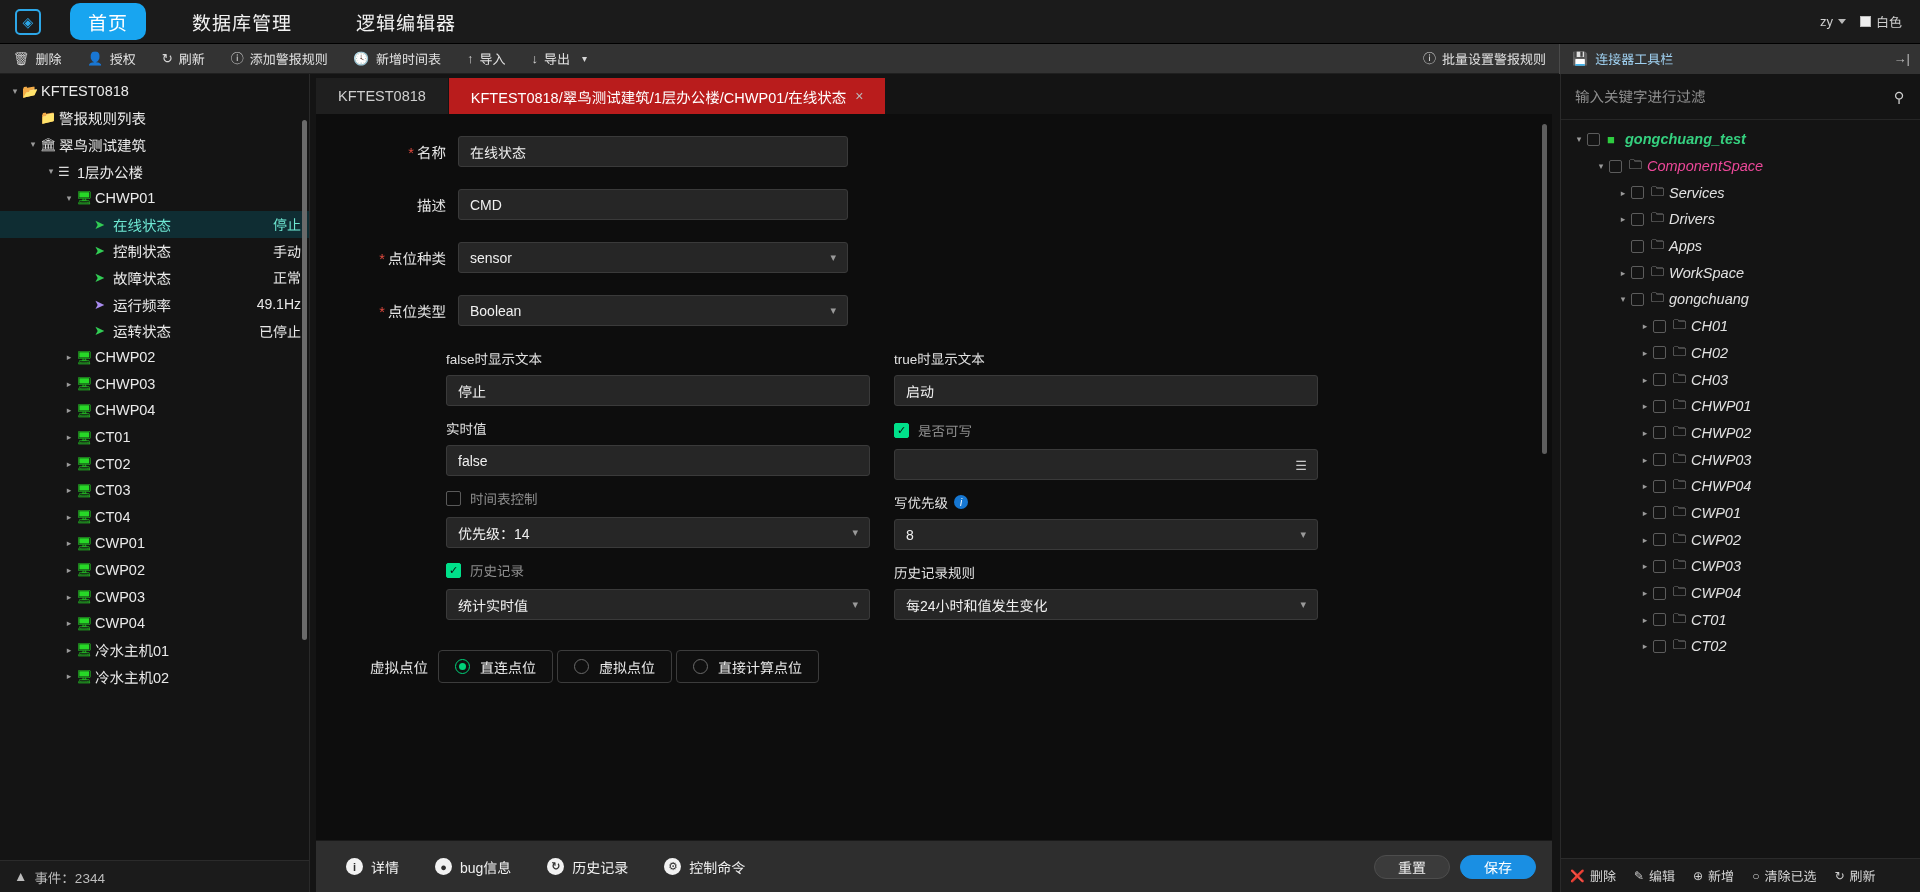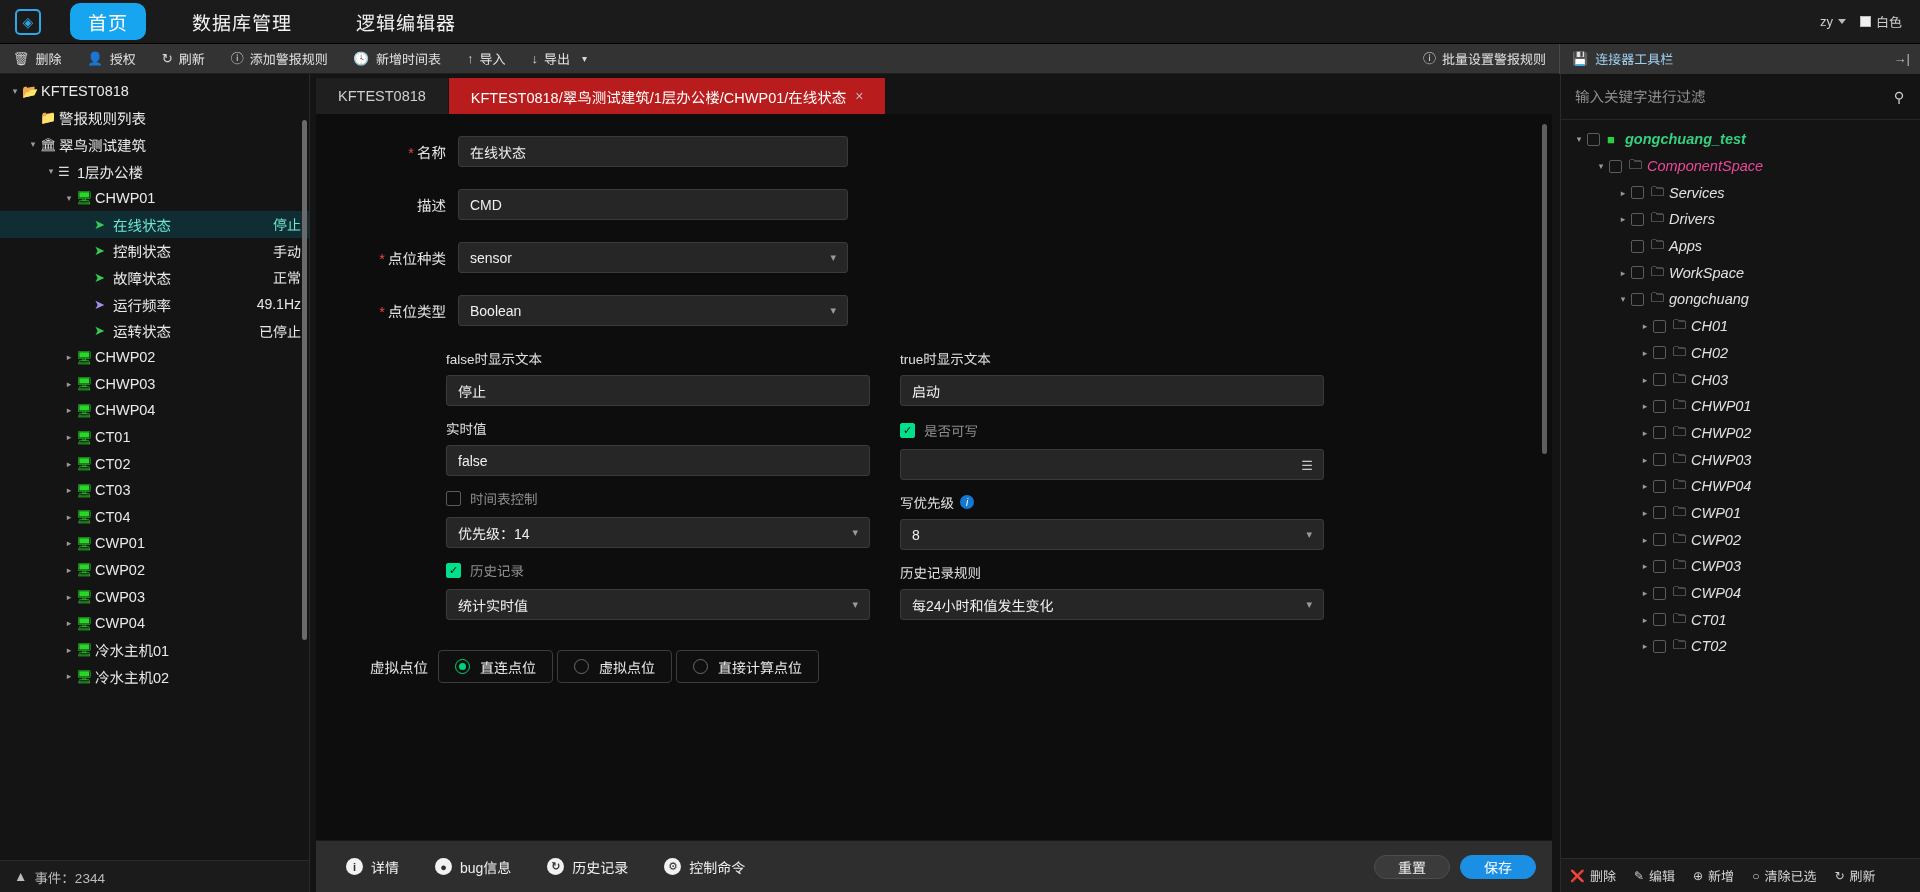--- a/index.html
+++ b/index.html
@@ -176,21 +176,21 @@
   .sel {
     width: 100%; height: 31px; background: #262626;
     border: 1px solid #3a3a3a; border-radius: 3px;
     color: #f0f0f0; font-size: 14px; padding: 0 30px 0 11px;
     display: flex; align-items: center; position: relative; cursor: pointer;
   }
   .sel .chev {
     position: absolute; right: 11px; color: #9a9a9a; font-size: 11px;
   }
 
-  .cols { display: flex; gap: 12px; }
+  .cols { display: flex; gap: 6px; }
   .col { width: 424px; min-width: 424px; }
   .col.right { margin-left: 18px; }
   .sublabel {
     font-size: 13.5px; color: #e0e0e0; margin-bottom: 7px; display:flex;
     align-items:center; gap: 6px;
   }
   .field-block { margin-bottom: 12px; }
   .info-dot {
     width: 14px; height: 14px; border-radius: 50%; background: #1677d2;
     color: #fff; font-size: 10px; display: inline-flex;

